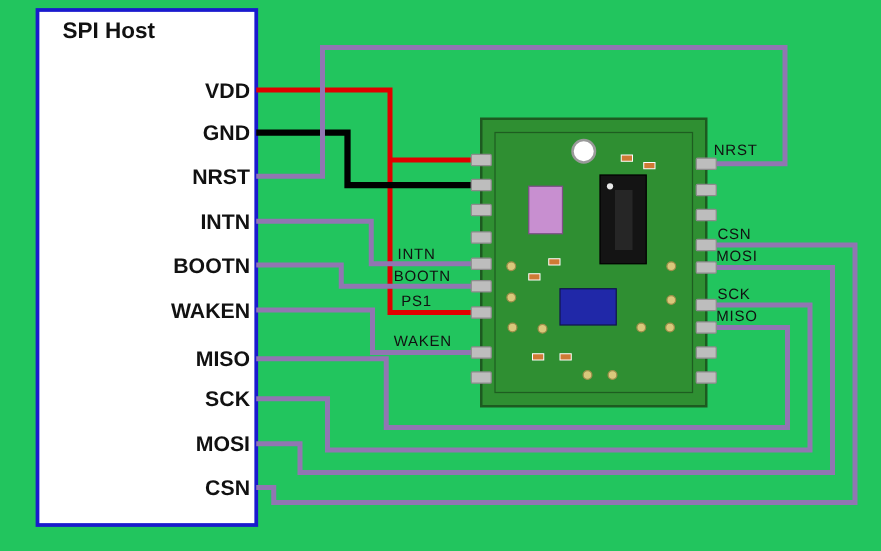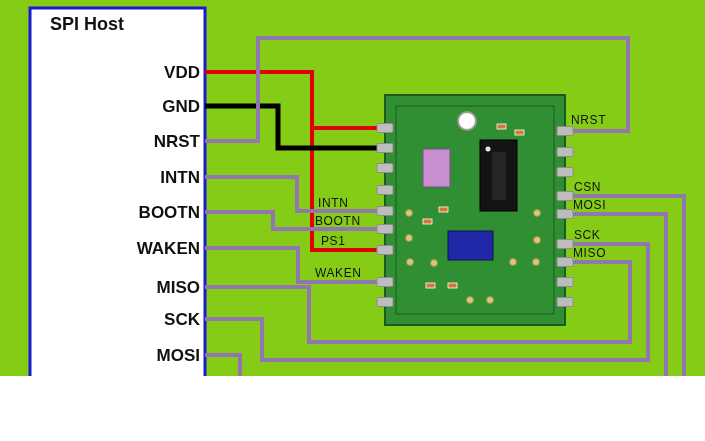--- a/index.html
+++ b/index.html
@@ -1,16 +1,16 @@
 <!DOCTYPE html>
 <html><head>
 <meta charset="utf-8">
 <style>
   html,body{margin:0;padding:0;background:#ffffff;}
-  .stage{position:relative;width:705px;height:376px;background:#84cc16;overflow:hidden;}
+  .stage{position:relative;width:705px;height:441px;background:#22c55e;overflow:hidden;}
   svg{display:block;}
   text{font-family:"Liberation Sans","DejaVu Sans",sans-serif;fill:#111;}
   .host-title{font-size:18px;font-weight:bold;}
   .host-pin{font-size:17px;font-weight:bold;}
   .module-label{font-size:12px;letter-spacing:0.6px;}
   .wire{fill:none;stroke-linecap:butt;stroke-linejoin:miter;}
 </style>
 </head>
 <body>
 

